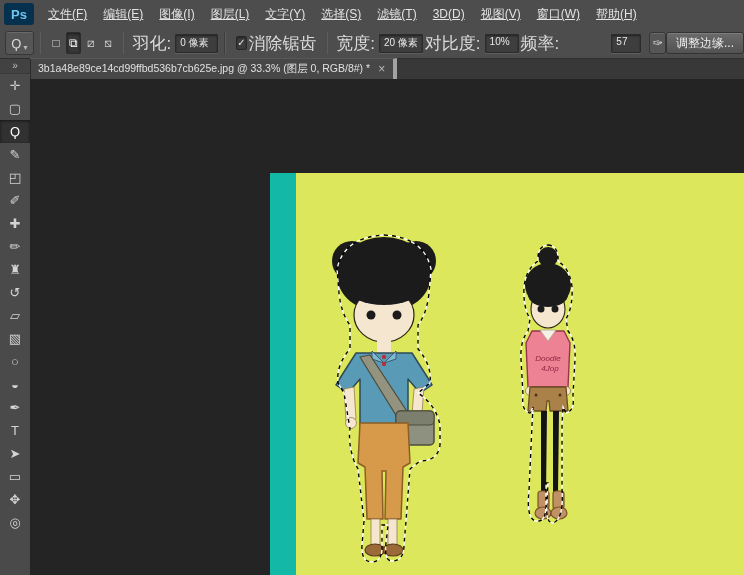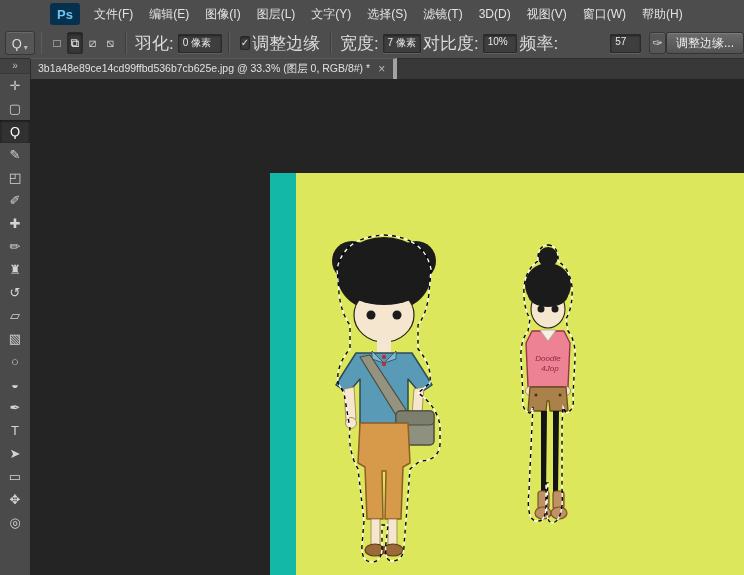--- a/index.html
+++ b/index.html
@@ -2,25 +2,25 @@
 <html><head>
 <meta charset="utf-8">
 <style>
   html,body{margin:0;padding:0;width:744px;height:575px;overflow:hidden;
     font-family:"Liberation Sans","DejaVu Sans",sans-serif;background:#242424;
     -webkit-font-smoothing:antialiased;}
   .window{position:absolute;inset:0;width:744px;height:575px;background:#242424;}
 
   
   .menubar{position:absolute;top:0;left:0;right:0;height:28px;background:#4d4d4d;
-    border-bottom:6px solid #7dd3fc;display:flex;align-items:center;padding-left:46px;}
+    border-bottom:6px solid #7dd3fc;display:flex;align-items:center;}
   .ps-logo{width:30px;height:22px;margin:0 6px 0 4px;background:#05314e;color:#6fc5f0;
     font-weight:bold;font-size:13px;display:flex;align-items:center;justify-content:center;
     border-radius:3px;}
-  .menu-item{color:#e2e2e2;font-size:12px;padding:0 8px;height:28px;line-height:28px;cursor:default;}
+  .menu-item{color:#e2e2e2;font-size:12px;padding:0 8px;height:28px;line-height:28px;cursor:default;text-decoration:underline;}
 
   
   .optionsbar{position:absolute;top:28px;left:0;right:0;height:30px;background:#4d4d4d;
     border-bottom:1px solid #2e2e2e;display:flex;align-items:center;}
   .tool-preset{width:40px;height:22px;margin-left:5px;background:#565656;border:1px solid #373737;
     border-radius:3px;display:flex;align-items:center;justify-content:center;gap:2px;
     color:#ddd;font-size:13px;box-shadow:inset 0 1px 0 #6a6a6a;}
   .tool-preset .caret{font-size:8px;color:#bbb;align-self:flex-end;margin-bottom:2px;}
   .sep{width:1px;height:22px;background:#3c3c3c;border-right:1px solid #5d5d5d;margin:0 6px;}
   .mode-btn{width:20px;height:20px;margin:0 1px;display:flex;align-items:center;justify-content:center;
@@ -94,24 +94,24 @@
     <div class="mode-btn pressed">⧉</div>
     <div class="mode-btn">⧄</div>
     <div class="mode-btn">⧅</div>
     <div class="sep"></div>
     <span class="opt-label">羽化:</span>
     <div class="opt-field f-feather">0 像素</div>
     <div class="sep"></div>
     <div class="checkbox">
       <span class="check">✓</span>
     </div>
-    <span class="opt-label">调整边缘</span>
+    <span class="opt-label">消除锯齿</span>
     <div class="sep"></div>
     <span class="opt-label">宽度:</span>
-    <div class="opt-field f-width">7 像素</div>
+    <div class="opt-field f-width">20 像素</div>
     <span class="opt-label">对比度:</span>
     <div class="opt-field f-contrast">10%</div>
     <span class="opt-label">频率:</span>
     <div class="opt-field f-freq">57</div>
     <div class="pen-pressure">✑</div>
     <div class="refine-btn">调整边缘...</div>
   </div>
 
   <div class="tabbar">
     <div class="tab">

